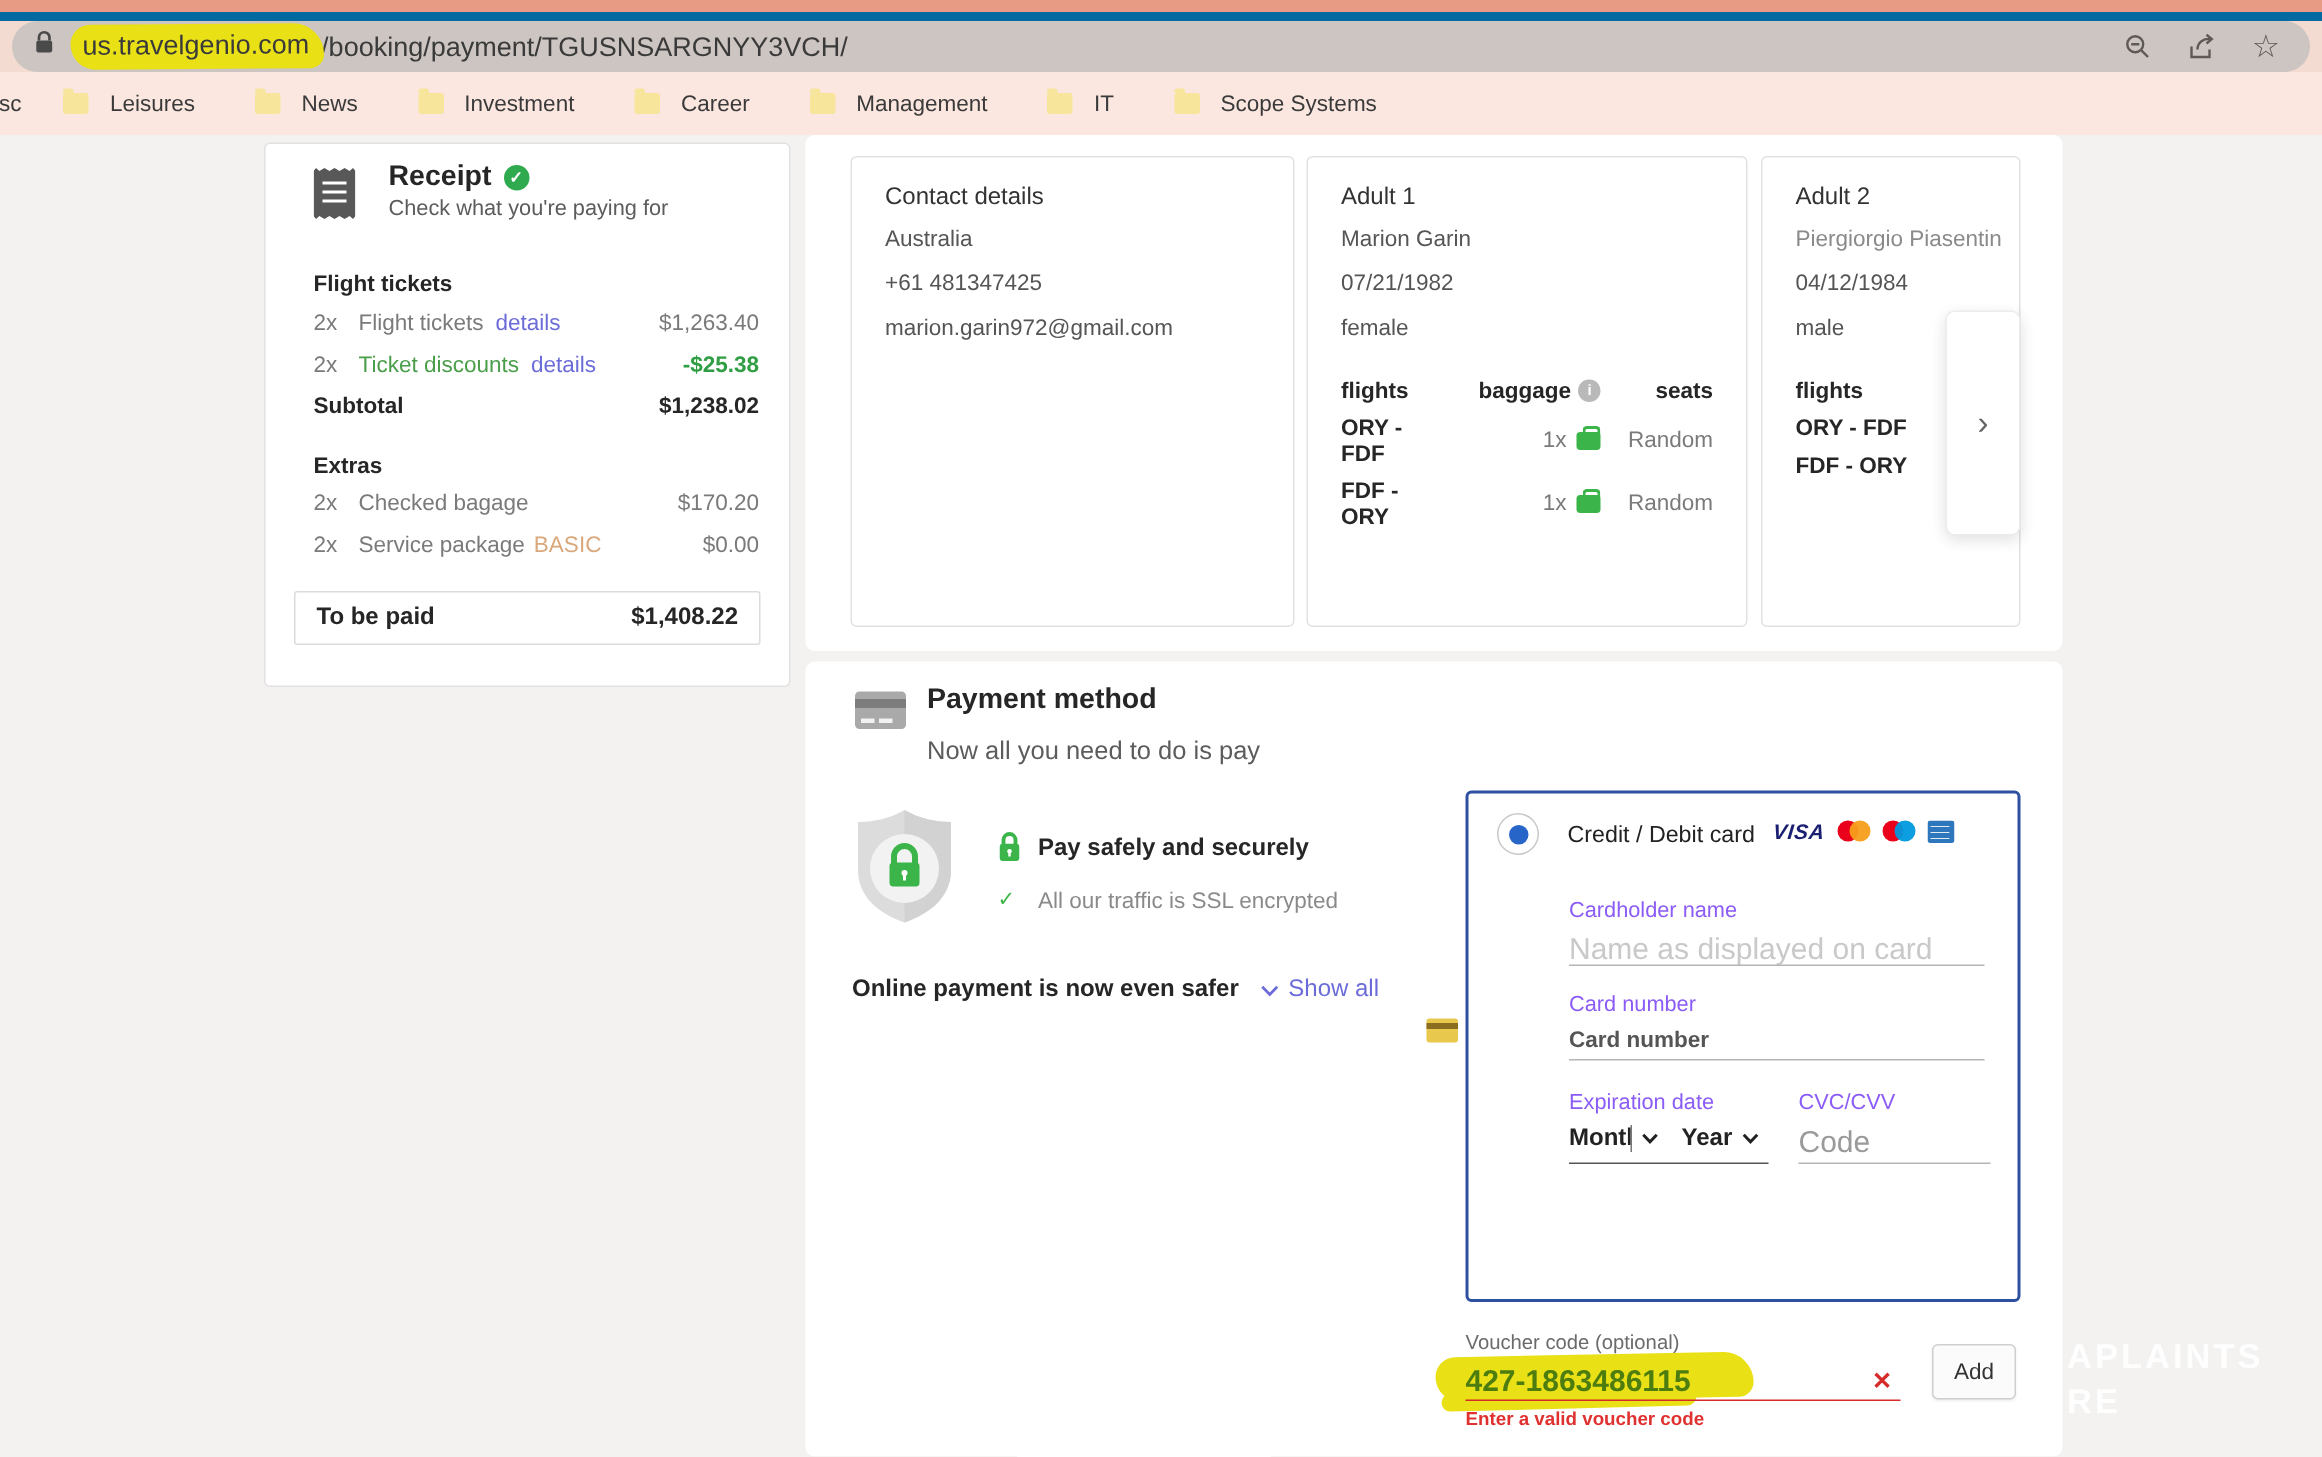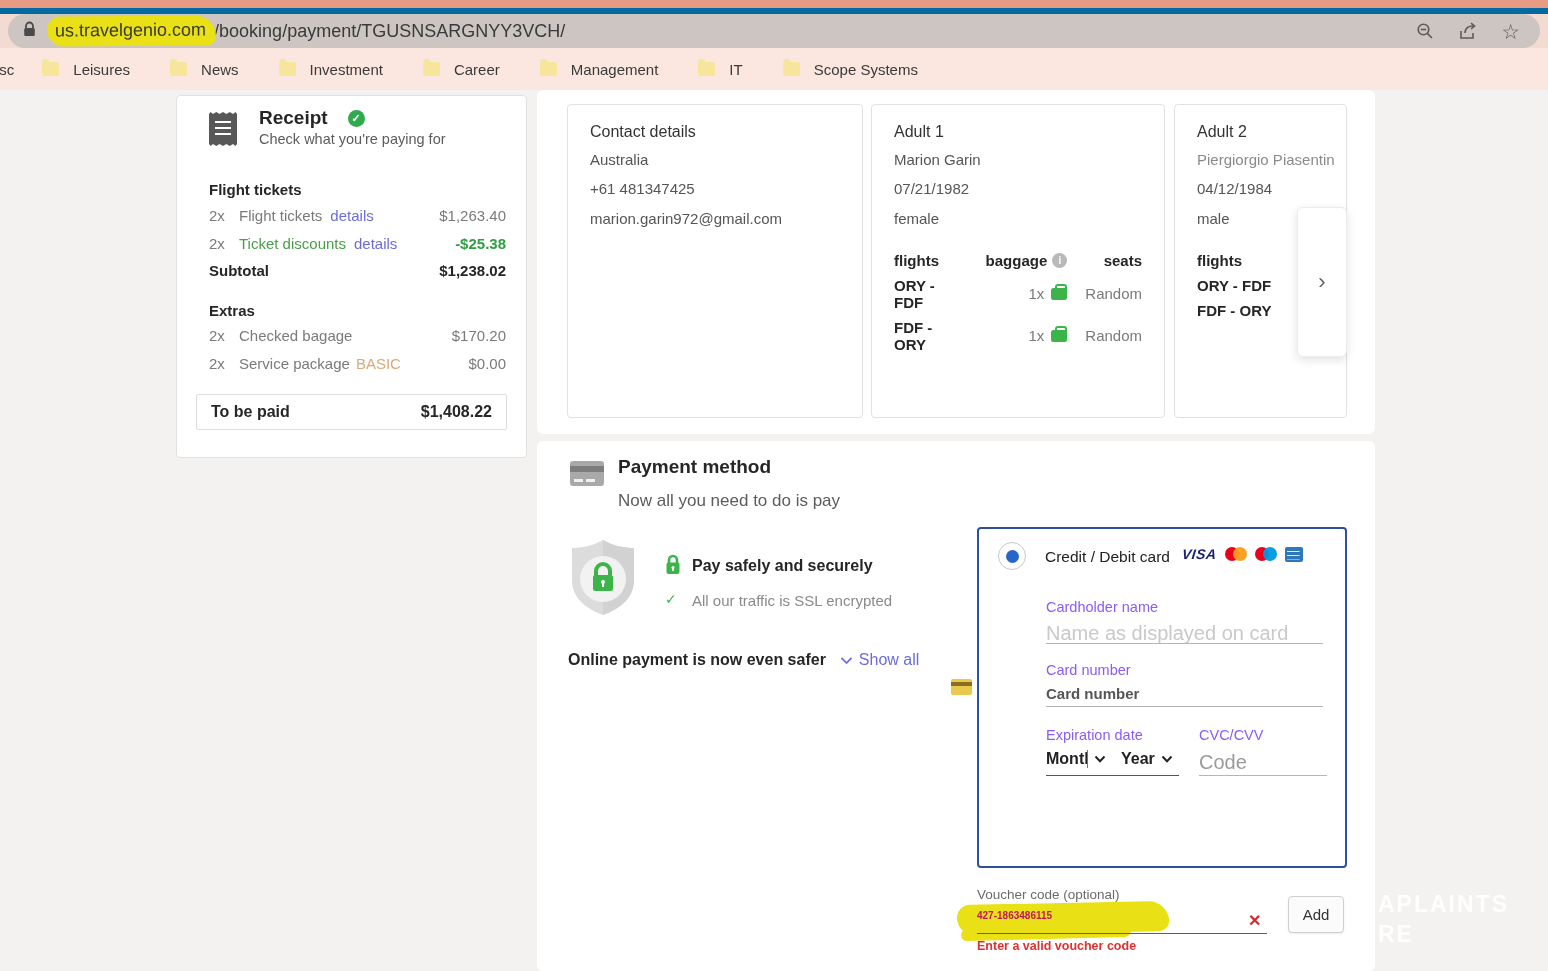--- a/index.html
+++ b/index.html
@@ -26,21 +26,21 @@
   
   .page { position:absolute; top:90px; left:0; right:0; bottom:0; background:#f3f2f1; }
   .card { background:#fff; border:1px solid #e3e1e0; border-radius:4px; }
   .white-box { background:#fff; border-radius:6px; }
 
   
   .receipt { left:176px; top:5px; width:351px; height:363px; }
   .receipt-icon { left:32px; top:16px; width:28px; height:34px; background:#585858;
     clip-path:polygon(6% 0,14% 6%,26% 0,38% 6%,50% 0,62% 6%,74% 0,86% 6%,94% 0,100% 6%,100% 94%,94% 100%,86% 94%,74% 100%,62% 94%,50% 100%,38% 94%,26% 100%,14% 94%,6% 100%,0 94%,0 6%); }
   .receipt-icon i { position:absolute; left:6px; right:6px; height:2px; background:#fff; }
-  .rc-title { left:82px; top:11px; font-size:19px; font-weight:700; display:flex; align-items:center; gap:20px; }
+  .rc-title { left:82px; top:11px; font-size:19px; font-weight:700; display:flex; align-items:center; gap:8px; }
   .badge { width:17px; height:17px; border-radius:50%; background:#2faa4e; color:#fff; font-size:11px; font-weight:700; display:flex; align-items:center; justify-content:center; }
   .rc-sub { left:82px; top:35px; font-size:14.5px; color:#5c5c5c; }
   .rc-h { font-weight:700; font-size:15.5px; }
   .rrow { left:32px; right:20px; display:flex; align-items:baseline; font-size:15px; color:#7a7a7a; }
   .rrow .qty { width:30px; }
   .rrow .amt { margin-left:auto; }
   .lnk { color:#6c6cd9; margin-left:8px; cursor:pointer; }
   .green-t { color:#4a9e4a; }
   .green-amt { color:#2f9e44; font-weight:700; }
   .dark-b { color:#262626; font-weight:700; }
@@ -97,21 +97,21 @@
   .uline { border-bottom:1px solid #b5b5b5; }
   .sel { display:inline-flex; align-items:center; gap:6px; font-size:16px; font-weight:700; color:#222; cursor:pointer; }
   .sel .clip { max-width:42px; overflow:hidden; white-space:nowrap; border-right:1px solid #777; }
   .card-mini { width:21px; height:16px; background:#e9c84e; border-radius:2px; position:relative; }
   .card-mini::before { content:""; position:absolute; top:3px; left:0; right:0; height:4px; background:#8a6d1f; }
 
   
   .v-label { font-size:13.5px; color:#6b6b6b; }
   .v-hl { left:420px; top:462px; width:212px; height:30px; background:#e9e016; border-radius:16px 24px 12px 20px; transform:rotate(-1.1deg); }
   .v-hl2 { left:424px; top:486px; width:170px; height:12px; background:#e9e016; border-radius:8px; transform:rotate(-1.5deg); }
-  .v-value { font-size:10px; color:#be185d; font-weight:600; }
+  .v-value { font-size:20px; color:#4d7c0f; font-weight:600; }
   .v-x { color:#d62b2b; font-size:16px; font-weight:700; cursor:pointer; }
   .v-line { border-bottom:1.5px solid #d62b2b; }
   .v-err { font-size:12.5px; color:#e03131; font-weight:600; }
   .addbtn { left:751px; top:455px; width:56px; height:37px; background:#fbfbfb; border:1px solid #cfcfcf; border-radius:4px; box-shadow:0 1px 2px rgba(0,0,0,.08); font-size:15px; color:#333; display:flex; align-items:center; justify-content:center; cursor:pointer; }
 
   .watermark { left:1378px; top:800px; font-size:23px; font-weight:700; color:rgba(255,255,255,.9); letter-spacing:2px; line-height:1.3; user-select:none; }
 </style>
 </head>
 <body>
 

